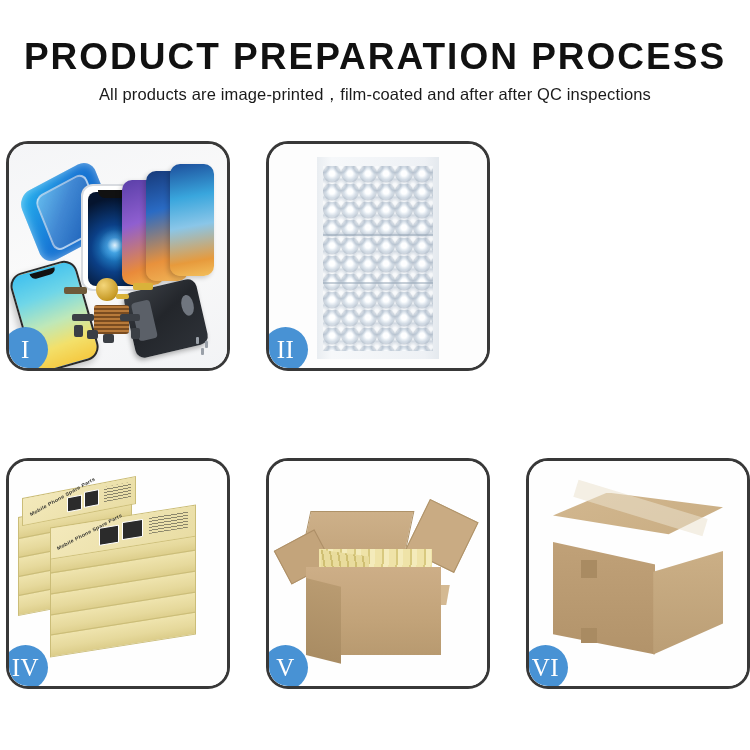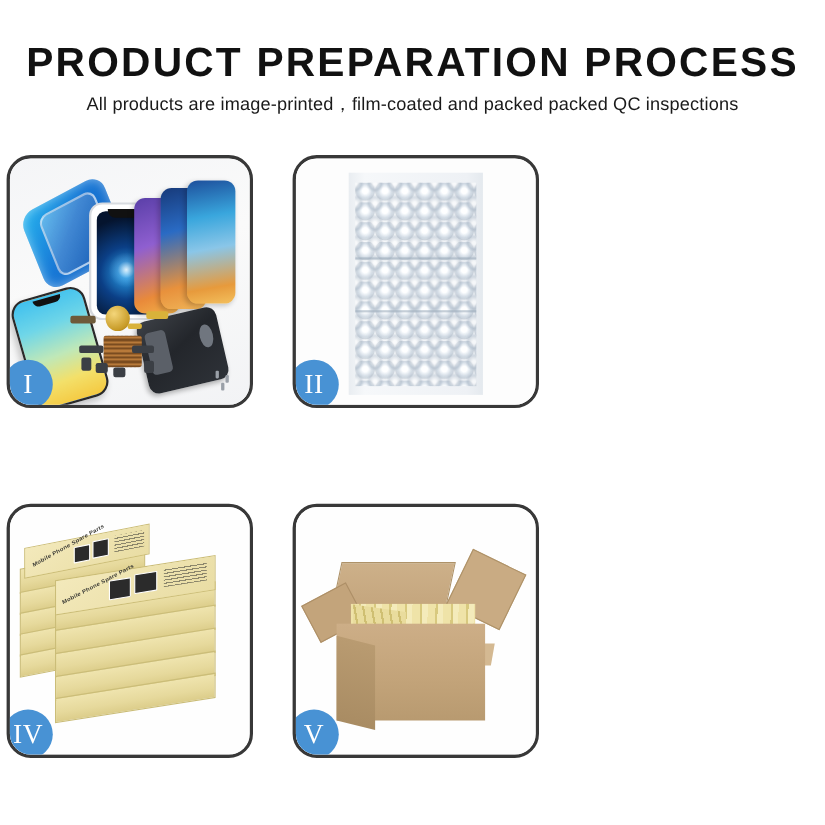--- a/index.html
+++ b/index.html
@@ -176,21 +176,21 @@
   .c6tape{position:absolute;left:20%;top:17%;width:62%;height:8%;
     background:rgba(235,225,205,.55);transform:rotate(17deg);}
   .c6lbl{position:absolute;background:#a98b62;}
 </style>
 </head>
 <body>
 
 <div class="page">
 
   <div class="title">PRODUCT PREPARATION PROCESS</div>
-  <div class="subtitle">All products are image-printed，film-coated and packed packed QC inspections</div>
+  <div class="subtitle">All products are image-printed，film-coated and after after QC inspections</div>
 
   <div class="grid">
 
     <div class="panel" style="left:6px;top:141px;width:218px;height:224px;">
       <div class="scene">
         <div class="p1bg"></div>
         <div class="film"></div>
         <div class="glass">
           <div class="gin"></div>
             <div class="notch"></div>
@@ -278,15 +278,27 @@
         <div class="c5inner"></div>
         <div class="c5items"></div>
         <div class="c5items2"></div>
         <div class="c5flapFront"></div>
         <div class="c5body"></div>
         <div class="c5sideL"></div>
       </div>
       <div class="badge" style="left:-6px;bottom:-4px;">V</div>
     </div>
 
+    <div class="panel" style="left:526px;top:458px;width:218px;height:225px;">
+      <div class="scene">
+        <div class="p6bg"></div>
+        <div class="c6top"></div>
+        <div class="c6tape"></div>
+        <div class="c6front"></div>
+        <div class="c6side"></div>
+        <div class="c6lbl" style="left:24%;top:44%;width:7%;height:8%;"></div>
+        <div class="c6lbl" style="left:24%;top:74%;width:7%;height:7%;"></div>
+      </div>
+      <div class="badge" style="left:-6px;bottom:-4px;">VI</div>
+    </div>
 
   </div>
 </div>
 
 </body></html>

